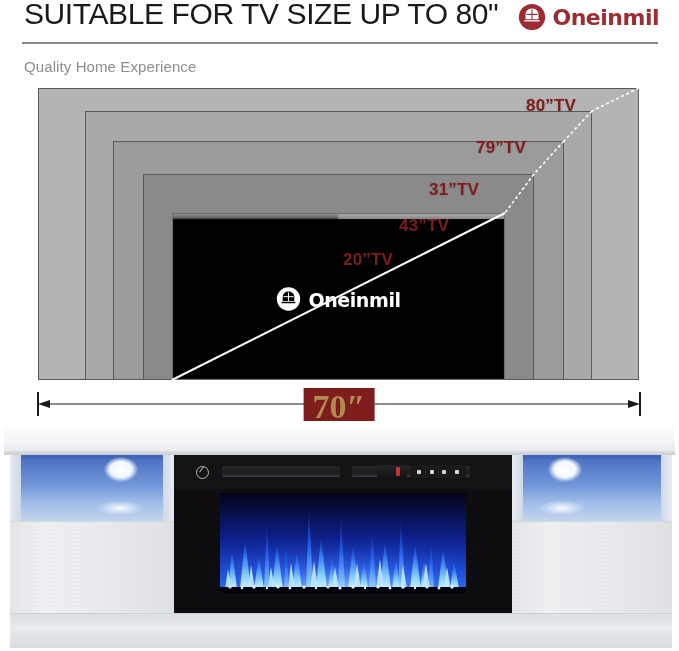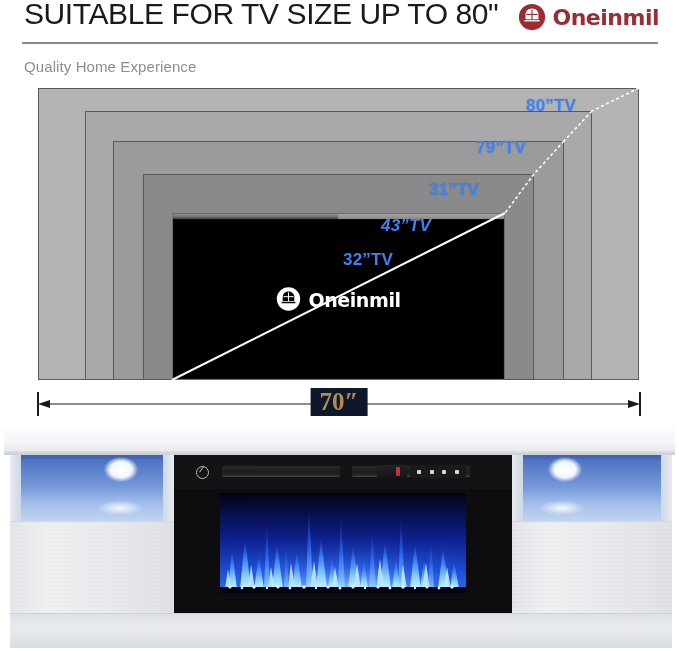--- a/index.html
+++ b/index.html
@@ -64,38 +64,38 @@
   #tv-logo-mark{width:25px;height:25px;flex:0 0 auto;}
   #tv-logo-word{
     font-size:19px;font-weight:700;color:#ffffff;letter-spacing:-0.4px;
     font-family:"DejaVu Sans", sans-serif;
   }
 
   
   #diag-svg{position:absolute;left:0;top:0;width:601px;height:292px;pointer-events:none;}
 
   .tv-size-label{
-    position:absolute;color:#3b82f6;font-size:17px;font-weight:700;
+    position:absolute;color:#7f1d1d;font-size:17px;font-weight:700;
     letter-spacing:0.2px;white-space:nowrap;
     font-family:"Liberation Sans", sans-serif;
     text-shadow:0 0 2px rgba(0,0,0,.18);
   }
   #lbl-80{left:488px;top:8px;}
   #lbl-65{left:438px;top:50px;}
   #lbl-55{left:391px;top:92px;}
-  #lbl-43{left:343px;top:128px;font-style:italic;}
+  #lbl-43{left:361px;top:128px;}
   #lbl-32{left:305px;top:162px;}
 
   
   #dimension{position:absolute;left:36px;top:390px;width:606px;height:28px;}
   #dim-svg{position:absolute;left:0;top:0;width:606px;height:28px;}
   #dim-label{
     position:absolute;left:50%;top:-2px;transform:translateX(-50%);
-    background:#0f172a;padding:0 9px;
-    font-size:25px;font-weight:700;color:#b08d4f;
+    background:#7f1d1d;padding:0 9px;
+    font-size:34px;font-weight:700;color:#b08d4f;
     font-family:"Liberation Serif", serif;letter-spacing:0px;
   }
 
   
   #stand{position:absolute;left:0;top:421px;width:679px;height:230px;background:#ffffff;}
 
   #stand-body{position:absolute;left:4px;top:6px;width:671px;height:222px;}
 
   
   #top-surface{
@@ -256,21 +256,21 @@
     <line x1="554" y1="23" x2="526" y2="53" stroke="#ffffff" stroke-width="1.6" stroke-dasharray="3 2.6"></line>
     <line x1="526" y1="53" x2="496" y2="86" stroke="#ffffff" stroke-width="1.6" stroke-dasharray="3 2.6"></line>
     <line x1="496" y1="86" x2="467" y2="125" stroke="#ffffff" stroke-width="1.6" stroke-dasharray="3 2.6"></line>
     <line x1="467" y1="125" x2="134" y2="292" stroke="#ffffff" stroke-width="2.1"></line>
   </svg>
 
   <div class="tv-size-label" id="lbl-80">80”TV</div>
   <div class="tv-size-label" id="lbl-65">79”TV</div>
   <div class="tv-size-label" id="lbl-55">31”TV</div>
   <div class="tv-size-label" id="lbl-43">43”TV</div>
-  <div class="tv-size-label" id="lbl-32">32”TV</div>
+  <div class="tv-size-label" id="lbl-32">20”TV</div>
 </div>
 
 <div id="dimension">
   <svg id="dim-svg" viewBox="0 0 606 28">
     <line x1="2" y1="2" x2="2" y2="26" stroke="#1a1a1a" stroke-width="2"></line>
     <line x1="604" y1="2" x2="604" y2="26" stroke="#1a1a1a" stroke-width="2"></line>
     <line x1="8" y1="14" x2="598" y2="14" stroke="#1a1a1a" stroke-width="1.2"></line>
     <polygon points="2,14 14,10 14,18" fill="#1a1a1a"></polygon>
     <polygon points="604,14 592,10 592,18" fill="#1a1a1a"></polygon>
   </svg>

